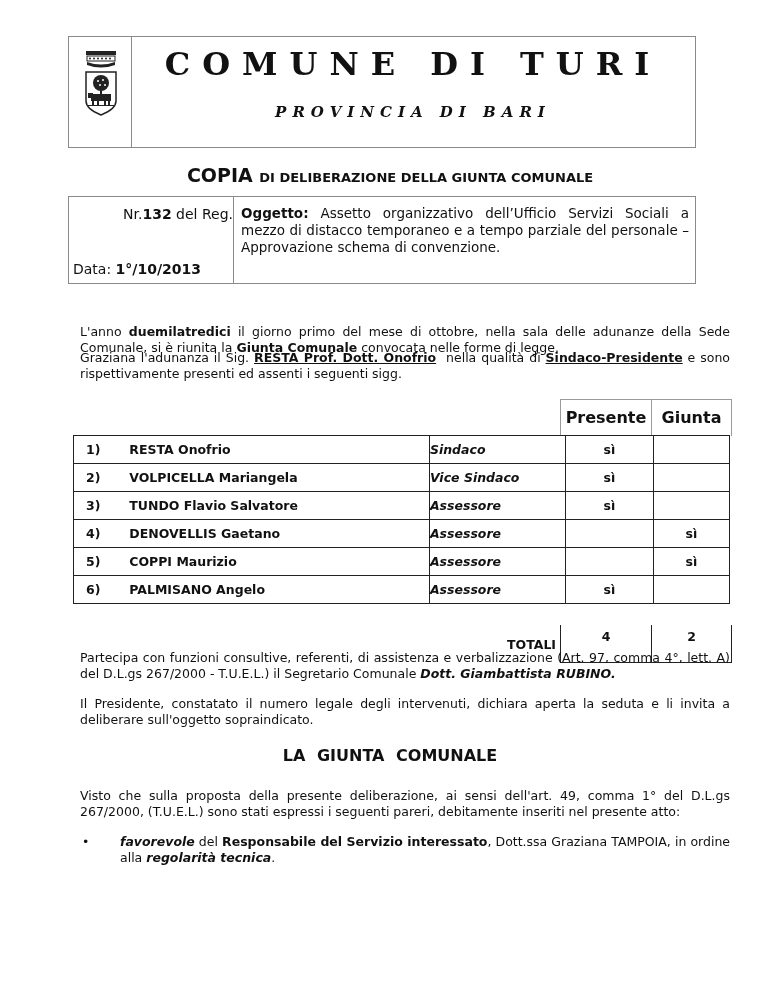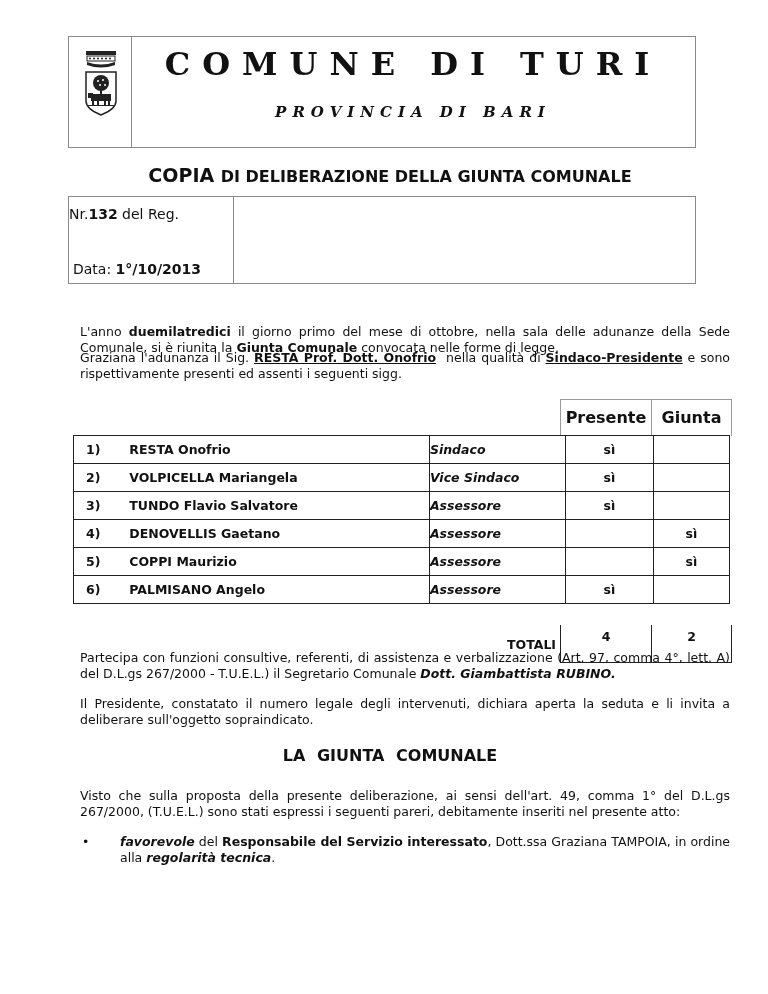--- a/index.html
+++ b/index.html
@@ -7,26 +7,26 @@
   .abs { position:absolute; }
 
   
   #header-box { left:68px; top:36px; width:626px; height:110px; border:1px solid #8a8a8a; }
   #crest-cell { position:absolute; left:0; top:0; width:62px; height:110px; border-right:1px solid #8a8a8a; }
   #crest { position:absolute; left:14px; top:12px; width:36px; height:70px; }
   #comune-title { position:absolute; left:62px; right:0; top:8px; text-align:center; font-family:"DejaVu Serif", serif; font-weight:bold; font-size:32px; letter-spacing:12px; }
   #provincia { position:absolute; left:62px; right:0; top:66px; text-align:center; font-family:"DejaVu Serif", serif; font-style:italic; font-weight:bold; font-size:15px; letter-spacing:6px; }
 
   #doc-title { left:60px; width:660px; top:164px; text-align:center; font-weight:bold; font-size:19px; }
-  #doc-title .sc { font-size:16px;margin-top:48px; }
+  #doc-title .sc { font-size:13px;margin-top:48px; }
 
   
   #reg-box { left:68px; top:196px; width:626px; height:86px; border:1px solid #8a8a8a; }
   #reg-left { position:absolute; left:0; top:0; width:164px; height:86px; border-right:1px solid #8a8a8a; }
-  #reg-nr { position:absolute; left:0; width:164px; top:9px; text-align:left; font-size:14px; }
+  #reg-nr { position:absolute; left:0; width:164px; top:9px; text-align:right; font-size:14px; }
   #reg-data { position:absolute; left:4px; top:64px; font-size:14px; }
   #oggetto { position:absolute; left:172px; right:6px; top:8px; font-size:13.5px; line-height:17px; text-align:justify; }
 
   .para { left:80px; width:650px; font-size:12.5px; line-height:16px; text-align:justify; }
   #p1 { top:324px; }
   #p2 { top:350px; }
   #p3 { top:650px; }
   #p4 { top:696px; }
   #giunta-head { left:60px; width:660px; top:746px; text-align:center; font-weight:bold; font-size:16px; word-spacing:6px; }
   #p5 { top:788px; }
@@ -100,20 +100,21 @@
 <div id="doc-title" class="abs">
   <span>COPIA</span>
   <span class="sc">DI DELIBERAZIONE DELLA GIUNTA COMUNALE</span>
 </div>
 
 <div id="reg-box" class="abs">
   <div id="reg-left">
     <div id="reg-nr"><span>Nr.</span><b>132</b><span> del Reg.</span></div>
     <div id="reg-data"><span>Data: </span><b>1°/10/2013</b></div>
   </div>
+  <div id="oggetto"><b>Oggetto:</b><span> Assetto organizzativo dell’Ufficio Servizi Sociali a mezzo di distacco temporaneo e a tempo parziale del personale – Approvazione schema di convenzione.</span></div>
 </div>
 
 <div id="p1" class="abs para"><span>L'anno </span><b>duemilatredici</b><span> il giorno primo del mese di ottobre, nella sala delle adunanze della Sede Comunale, si è riunita la </span><b>Giunta Comunale</b><span> convocata nelle forme di legge.</span></div>
 <div id="p2" class="abs para"><span>Graziana l'adunanza il Sig. </span><b><u>RESTA Prof. Dott. Onofrio</u></b><span style="white-space:pre">  nella qualità di </span><b><u>Sindaco-Presidente</u></b><span> e sono rispettivamente presenti ed assenti i seguenti sigg.</span></div>
 
 <div id="att-header" class="abs">
   <div id="hdr-pres">Presente</div>
   <div id="hdr-ass">Giunta</div>
 </div>
 

